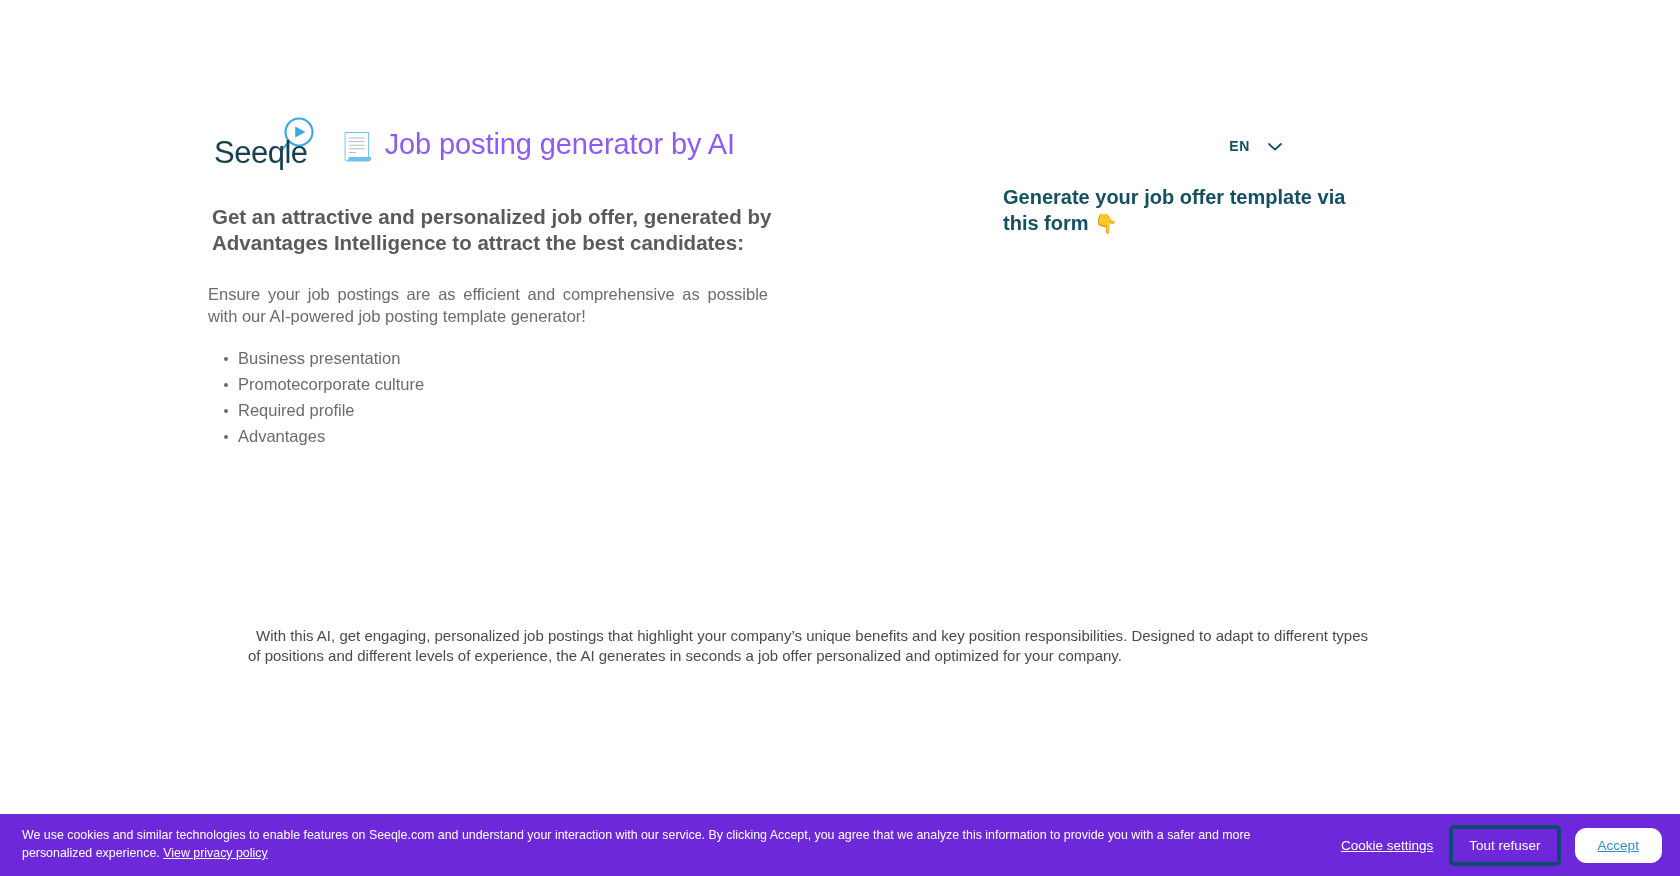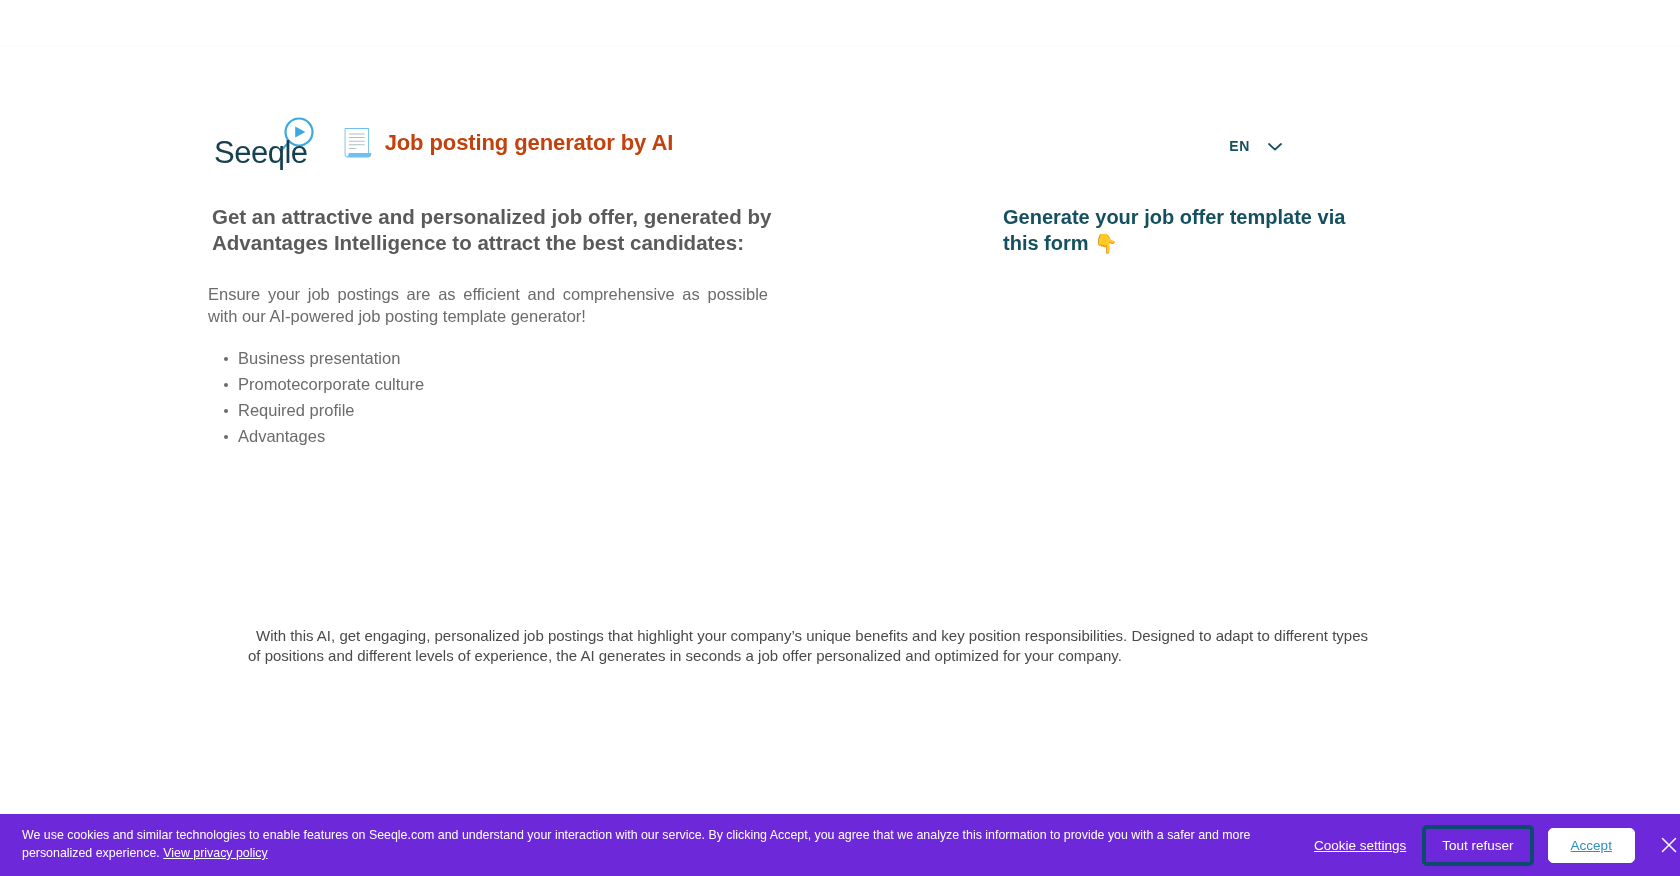--- a/index.html
+++ b/index.html
@@ -74,23 +74,23 @@
     gap: 11px;
     white-space: nowrap;
   }
   .doc-emoji {
     font-size: 27px;
     line-height: 1;
     position: relative;
     top: 2px;
   }
   .page-title-text {
-    font-size: 22px;
-    font-weight: bold;
-    color: #c2410c;
+    font-size: 29px;
+    font-weight: normal;
+    color: #8b5cf6;
     letter-spacing: -0.1px;
   }
 
   .lang-switch {
     position: absolute;
     right: 196px;
     top: 92px;
     display: flex;
     align-items: center;
     gap: 18px;
@@ -169,21 +169,21 @@
     position: absolute;
     left: -14px;
     top: 10px;
     width: 4px;
     height: 4px;
     border-radius: 50%;
     background: #6b6b6b;
   }
 
   .form-heading {
-    margin-top: 40px;
+    margin-top: 20px;
     font-size: 20px;
     font-weight: bold;
     line-height: 1.3;
     color: #14505f;
     width: 380px;
   }
   .hand-emoji {
     font-size: 19px;
     color: #f5c02c;
   }
@@ -243,38 +243,39 @@
   .btn-cookie-settings {
     background: none;
     border: none;
     color: #ffffff;
     font-family: "Liberation Sans", sans-serif;
     font-size: 13.5px;
     text-decoration: underline;
     cursor: pointer;
     padding: 4px 2px;
     white-space: nowrap;
+    margin-left: 27px;
   }
 
   .btn-refuse {
     background: transparent;
     border: 4px solid #0c4a6e;
     border-radius: 5px;
     color: #ffffff;
     font-family: "Liberation Sans", sans-serif;
     font-size: 13.5px;
     padding: 9px 16px;
     cursor: pointer;
     white-space: nowrap;
   }
 
   .btn-accept {
     background: #ffffff;
     border: 1px solid #ffffff;
-    border-radius: 5px;
+    border-radius: 11px;
     color: #2f8fc0;
     font-family: "Liberation Sans", sans-serif;
     font-size: 13.5px;
     padding: 9px 22px;
     cursor: pointer;
     text-decoration: underline;
     white-space: nowrap;
   }
 
   .btn-close-banner {

